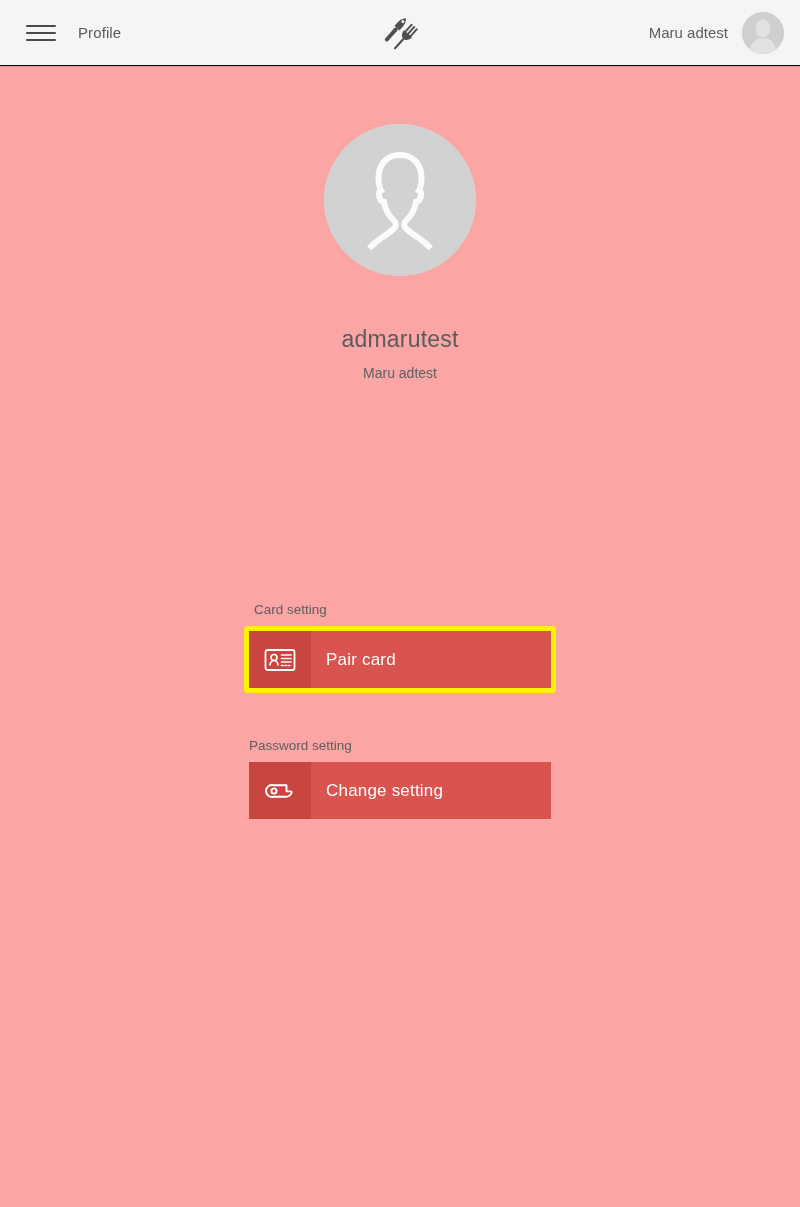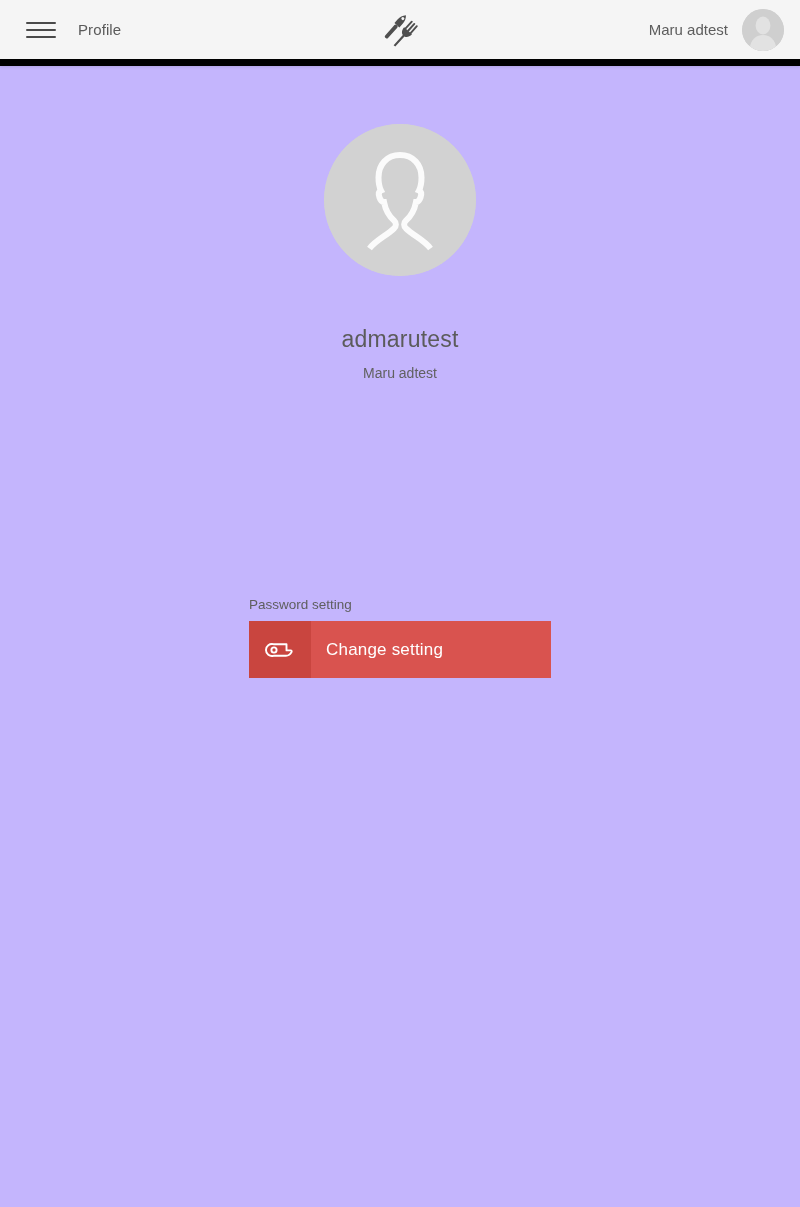--- a/index.html
+++ b/index.html
@@ -13,21 +13,21 @@
   }
 
   
   .header {
     position: relative;
     width: 800px;
     height: 66px;
     background: #f5f5f5;
     display: flex;
     align-items: center;
-    border-bottom: 7px solid #000000;
+    border-bottom: 1px solid #000000;
     box-shadow: 0 1px 3px rgba(0,0,0,0.10);
     z-index: 5;
   }
 
   .hamburger {
     width: 30px;
     height: 22px;
     margin-left: 26px;
     display: flex;
     flex-direction: column;
@@ -81,21 +81,21 @@
     background: #cfcfcf;
     overflow: hidden;
     display: block;
     cursor: pointer;
   }
 
   
   .main {
     width: 800px;
     height: 1141px;
-    background: #c4b5fd;
+    background: #fca5a5;
     display: flex;
     flex-direction: column;
     align-items: center;
   }
 
   .profile-avatar {
     margin-top: 58px;
     width: 152px;
     height: 152px;
     border-radius: 50%;
@@ -245,20 +245,45 @@
       </g>
     </svg>
   </div>
 
   <div class="profile-username">admarutest</div>
   <div class="profile-fullname">Maru adtest</div>
 
   <div class="settings">
 
 
+    <div class="setting-group highlighted">
+      <span class="setting-label">Card setting</span>
+      <div class="btn-wrap">
+        <button class="action-button">
+          <span class="action-icon">
+            <svg width="36" height="36" viewBox="0 0 36 36">
+              <rect x="3.5" y="8" width="29" height="20" rx="2" fill="none" stroke="#ffffff" stroke-width="1.8"></rect>
+              <g fill="none" stroke="#ffffff" stroke-width="1.6">
+                <circle cx="12" cy="15.5" r="3"></circle>
+                <path d="M7.8 23.5 C8.4 19.9 10 18.5 12 18.5 C14 18.5 15.6 19.9 16.2 23.5"></path>
+              </g>
+              <g stroke="#ffffff" stroke-width="1.6" stroke-linecap="round">
+                <line x1="19.5" y1="13" x2="29" y2="13"></line>
+                <line x1="19.5" y1="16.5" x2="29" y2="16.5"></line>
+                <line x1="19.5" y1="20" x2="29" y2="20"></line>
+              </g>
+              <g stroke="#ffffff" stroke-width="1.5" stroke-linecap="round" stroke-dasharray="1.6 1.8">
+                <line x1="19.5" y1="23.5" x2="29" y2="23.5"></line>
+              </g>
+            </svg>
+          </span>
+          <span class="action-text">Pair card</span>
+        </button>
+      </div>
+    </div>
 
     <div class="setting-group">
       <span class="setting-label">Password setting</span>
       <div class="btn-wrap">
         <button class="action-button">
           <span class="action-icon">
             <svg width="36" height="36" viewBox="0 0 36 36">
               <g fill="none" stroke="#ffffff" stroke-width="1.9" stroke-linejoin="round">
                 <path d="M11.5 12.2 A6 6 0 1 0 11.5 23.8 L24 23.8
                          C26.5 23.8 28.5 22.2 29.5 20.2

